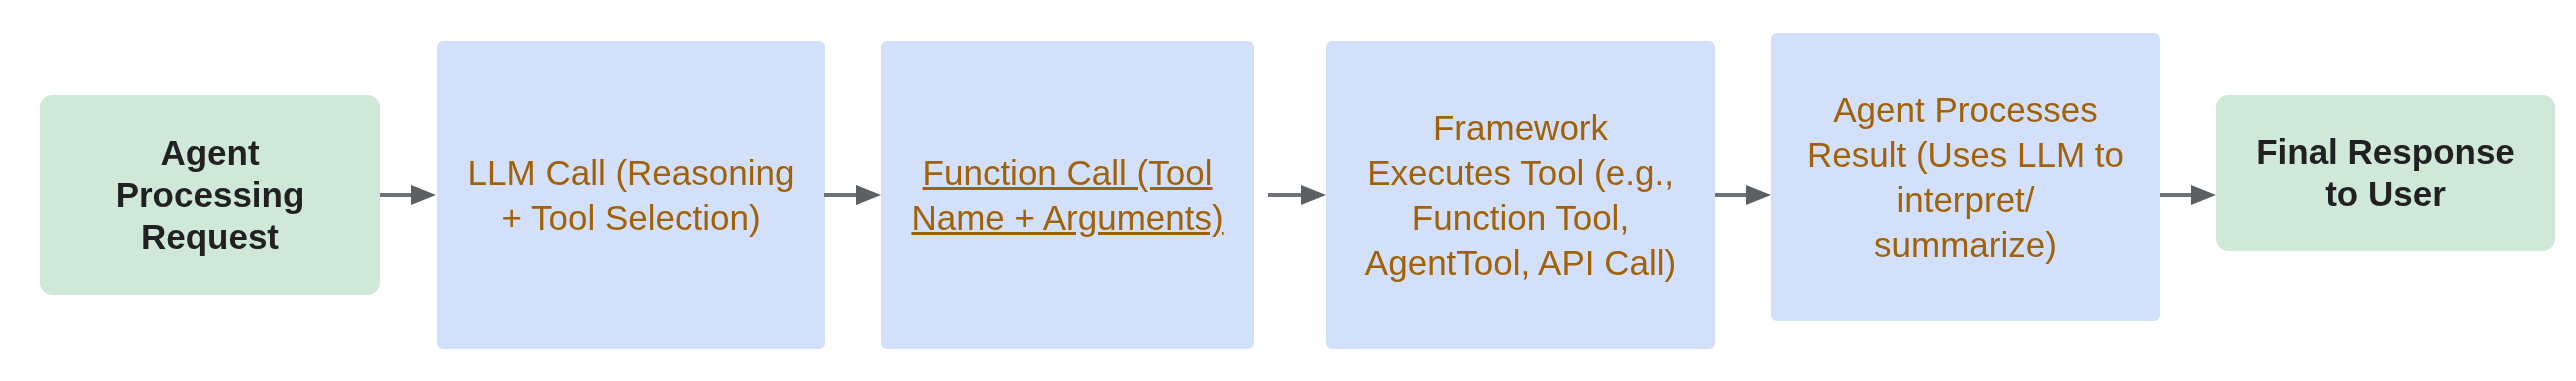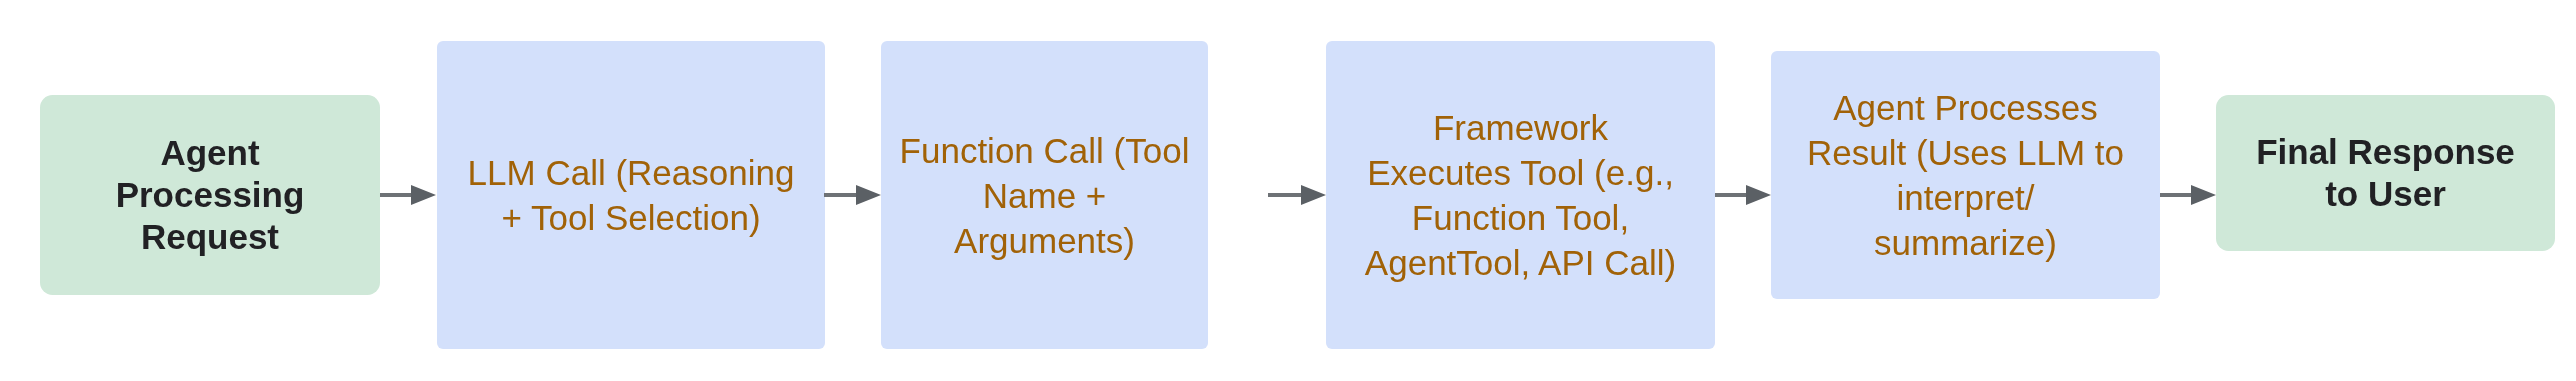--- a/index.html
+++ b/index.html
@@ -41,23 +41,23 @@
     background: #d3e0fb;
     border-radius: 6px;
     color: #a16207;
     font-size: 35px;
     line-height: 45px;
     font-weight: 400;
     justify-content: center;
   }
   .n1 { left: 24px;   top: 95px; width: 340px; height: 200px; }
   .n2 { left: 421px;  top: 41px;  width: 388px; height: 308px; }
-  .n3 { left: 865px; top: 41px;  width: 327px; height: 308px; }
+  .n3 { left: 865px; top: 41px;  width: 373px; height: 308px; text-decoration: underline; }
   .n4 { left: 1310px; top: 41px;  width: 389px; height: 308px; }
-  .n5 { left: 1755px; top: 51px;  width: 389px; height: 248px; }
+  .n5 { left: 1755px; top: 33px;  width: 389px; height: 288px; }
   .n6 { left: 2200px; top: 95px; width: 339px; height: 156px; }
 
   .arrow {
     position: absolute;
     top: 185px;
     height: 20.3px;
     display: flex;
     align-items: center;
   }
   .arrow-line {

